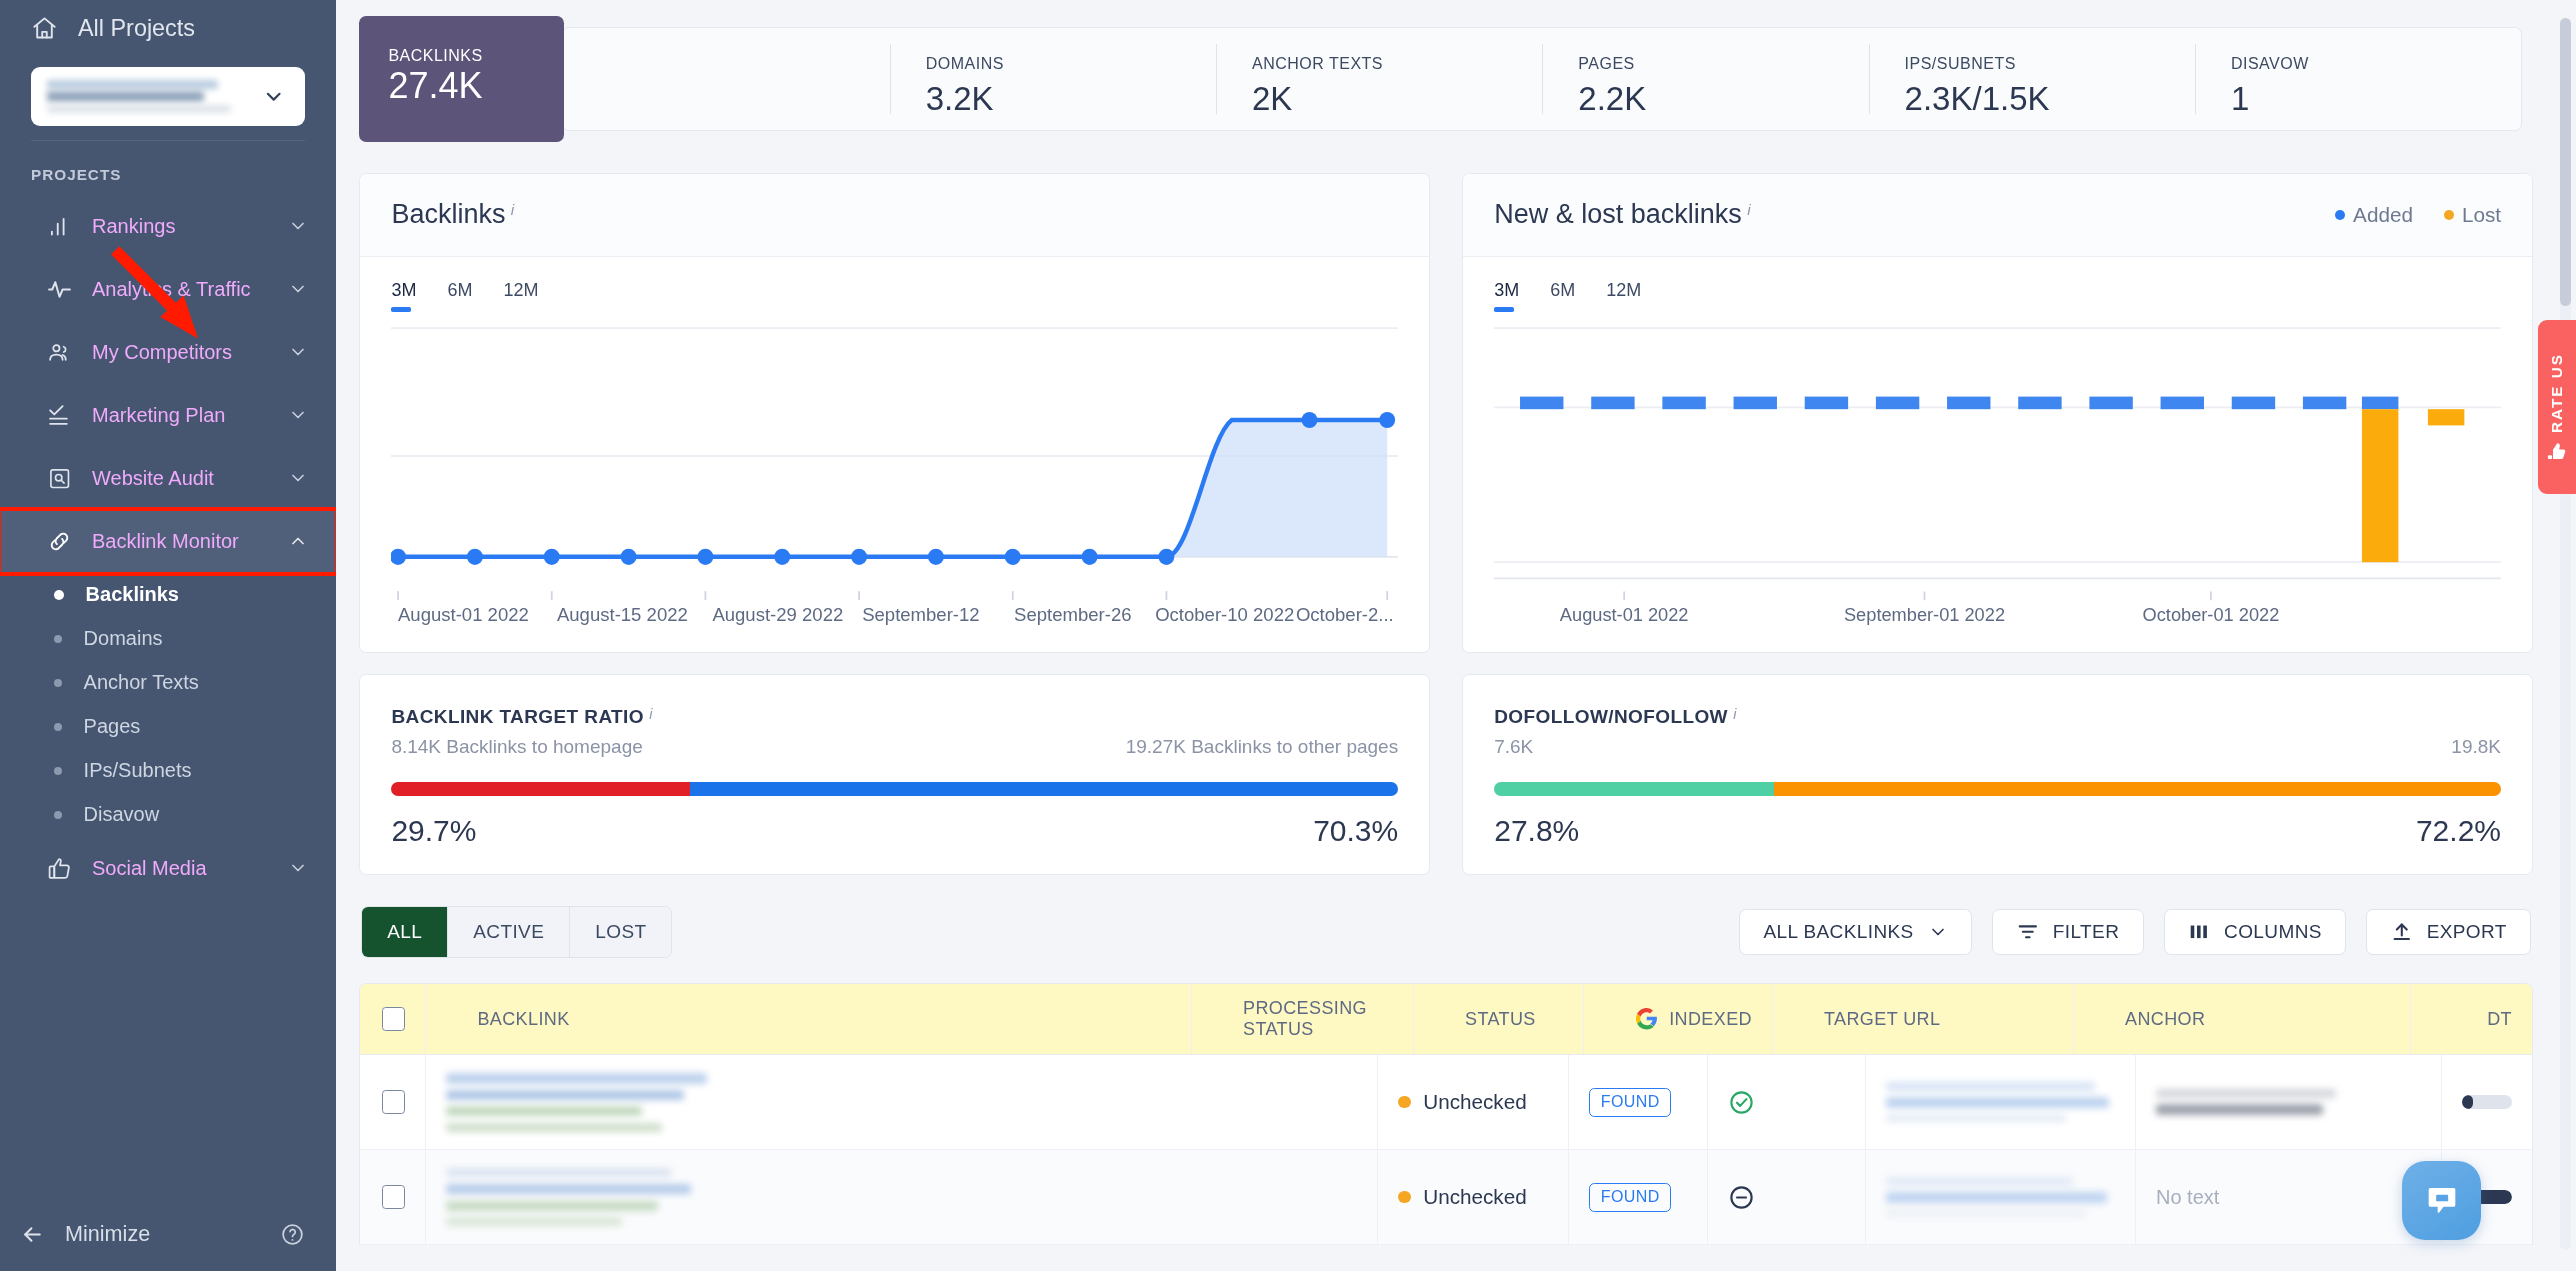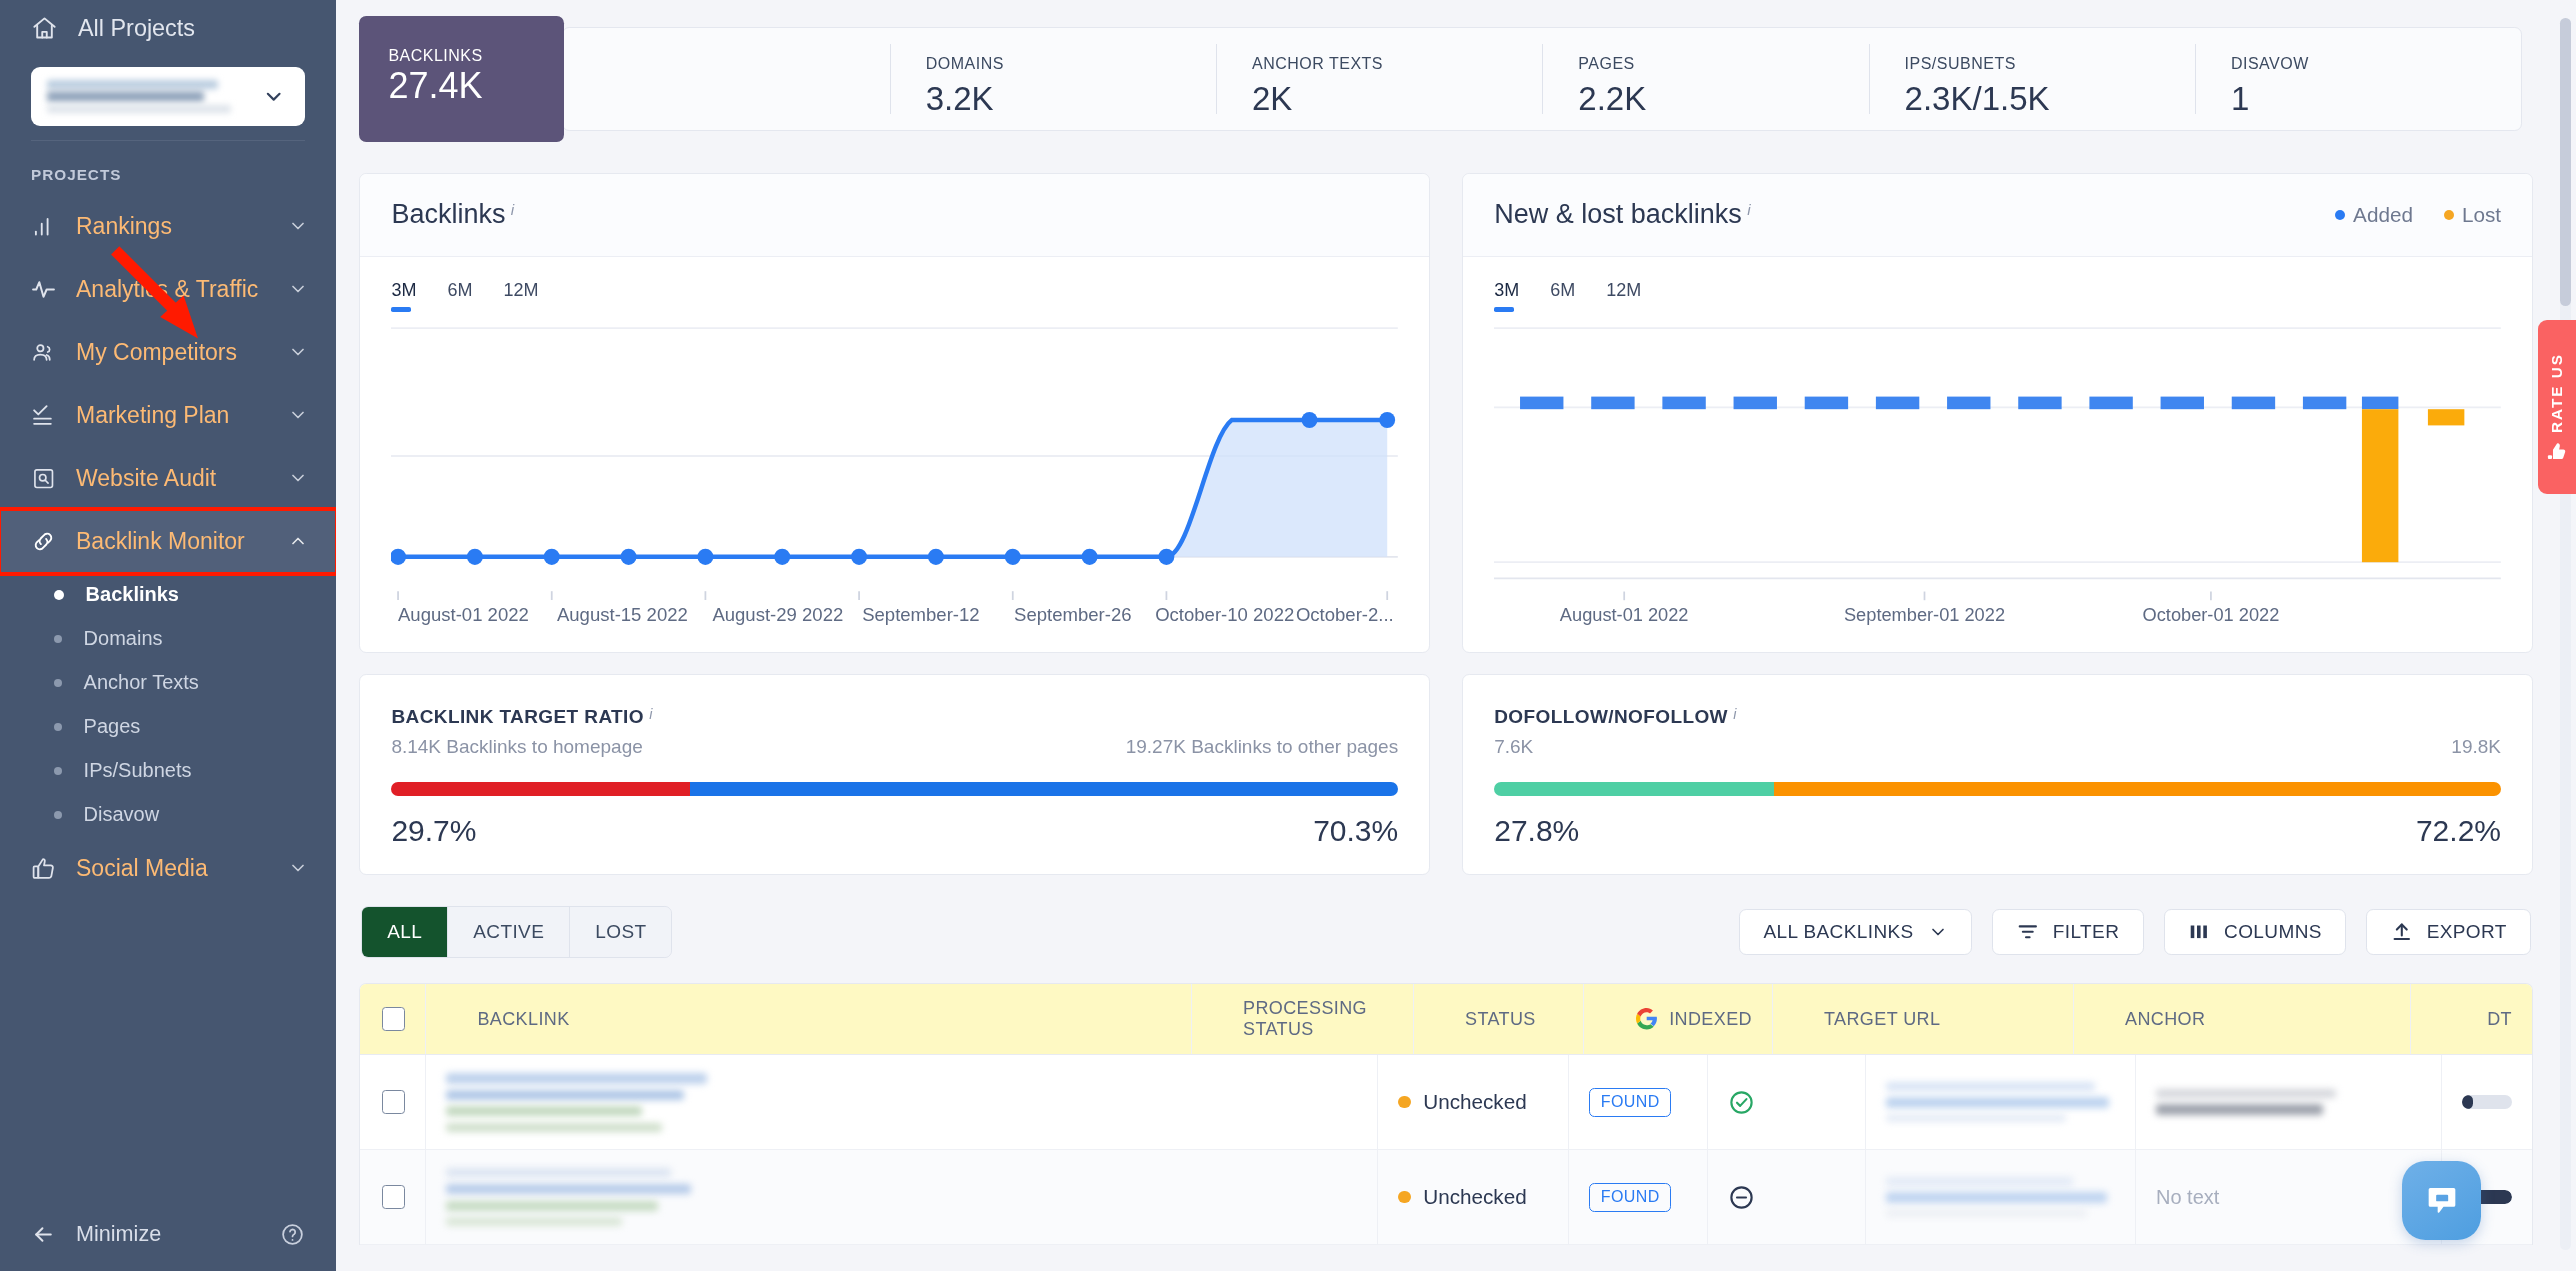--- a/index.html
+++ b/index.html
@@ -35,39 +35,39 @@
   }
   .psel-blur { display:flex; flex-direction:column; gap:2.7px; }
   .psel-blur i { display:block; border-radius:2.7px; filter: blur(3.1px); }
   .sb-divider { height: 0.9px; background: #55647d; margin: 14.4px 0 0 0; }
   .sb-section-label {
     font-size: 15.3px; letter-spacing: 1px; color: #c2cada;
     padding: 25px 31px 10.8px 31px; font-weight: 700;
   }
   .nav-item {
     display: flex; align-items: center; height: 63px;
-    padding: 0 27px 0 31px; cursor: pointer; gap: 20px;
-    font-size: 23px; color: #fdba74; position: relative;
+    padding: 0 27px 0 47px; cursor: pointer; gap: 20px;
+    font-size: 20px; color: #f0abfc; position: relative;
   }
   .nav-item .nav-ico { width: 25px; height: 25px; flex:0 0 25px; display:flex;align-items:center;justify-content:center; }
   .nav-item .nav-label { flex: 1; }
   .nav-item .chev { width: 21.6px; height: 21.6px; display:flex;align-items:center;justify-content:center;opacity:.85; }
   .nav-item.active { background: #51607a; }
   .nav-item.highlighted { outline: 4.5px solid #ff1a00; outline-offset: -1.8px; }
   .sub-item {
     display: flex; align-items: center; height: 44px;
     padding-left: 54px; gap: 21.6px; font-size: 20px; color: #cfd6e3; cursor: pointer;
   }
   .sub-item .dot { width: 8px; height: 8px; border-radius: 50%; background: #8c99ae; flex:0 0 8px; }
   .sub-item.current { color: #ffffff; font-weight: 700; }
   .sub-item.current .dot { background: #ffffff; width: 10px; height: 10px; flex:0 0 10px; }
   .sb-bottom {
     margin-top: auto;
     display: flex; align-items: center; gap: 20px;
-    padding: 0 31px 0 31px; height: 76px; font-size: 21.6px; color: #d9dee9; cursor: pointer;
+    padding: 0 31px 0 20px; height: 76px; font-size: 21.6px; color: #d9dee9; cursor: pointer;
   }
   .sb-bottom .lbl { flex: 1; }
 
   
   .arrow-anno { position: absolute; left: 108px; top: 245px; width: 126px; height: 99px; pointer-events: none; }
 
   
   .main {
     flex: 1; height: 1272px; overflow: hidden; position: relative;
     background: #f4f5f9; padding: 0 43px 0 23.4px;

